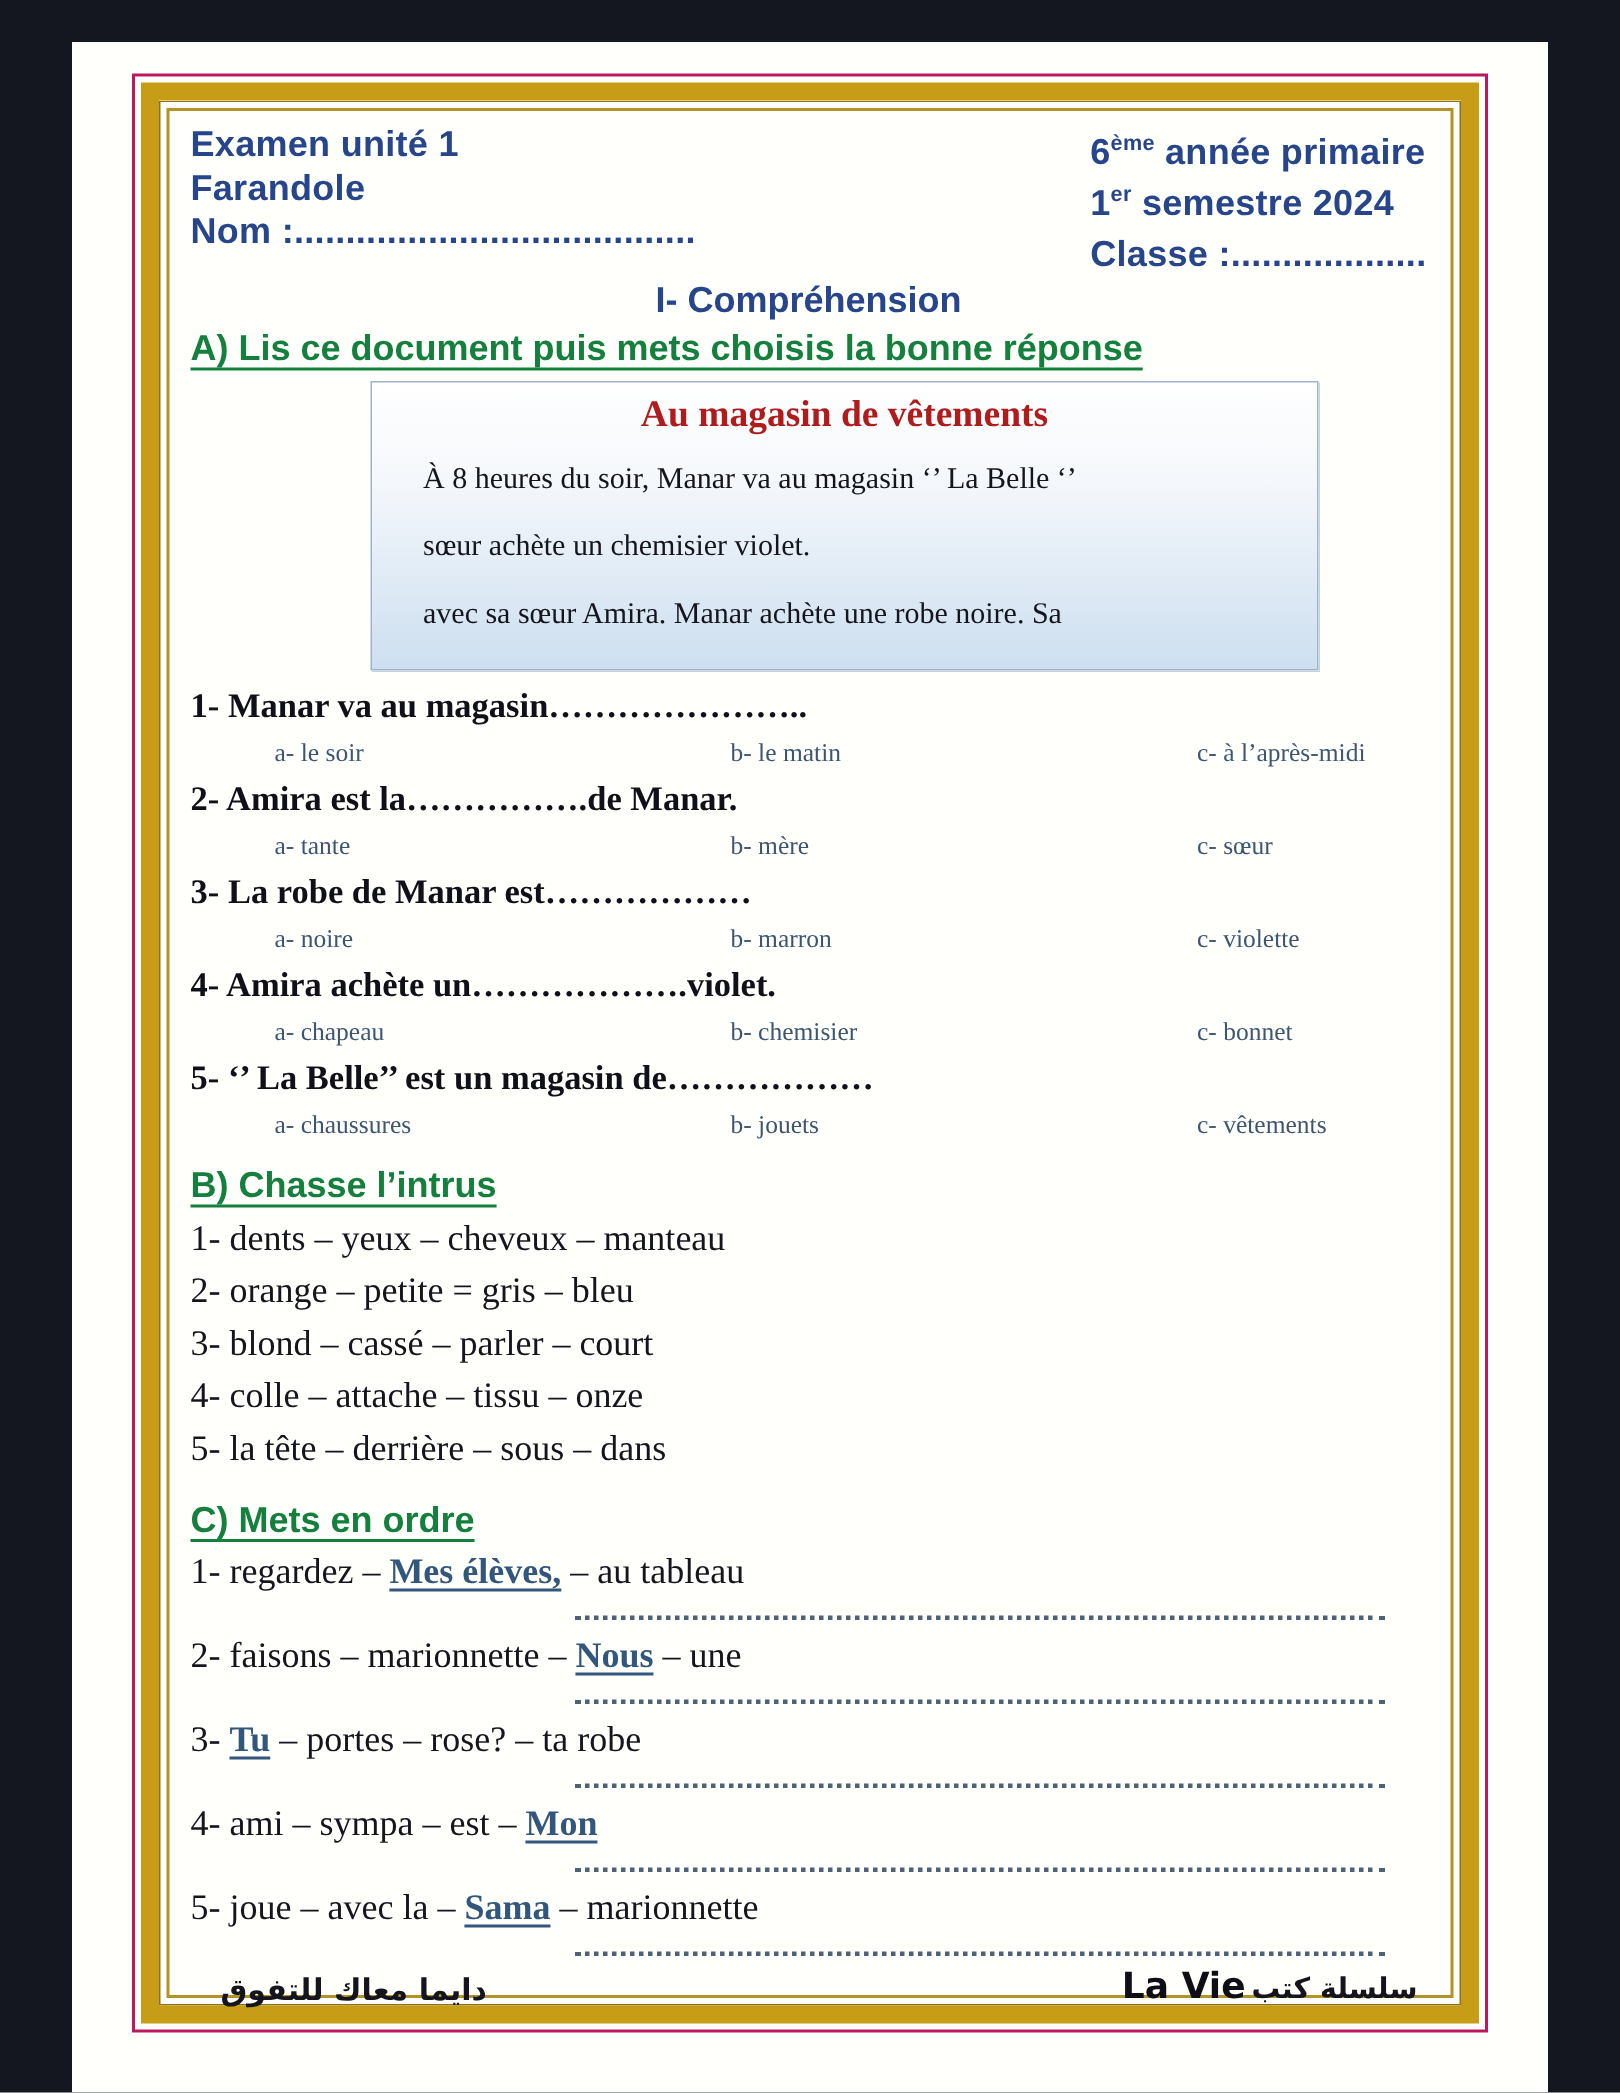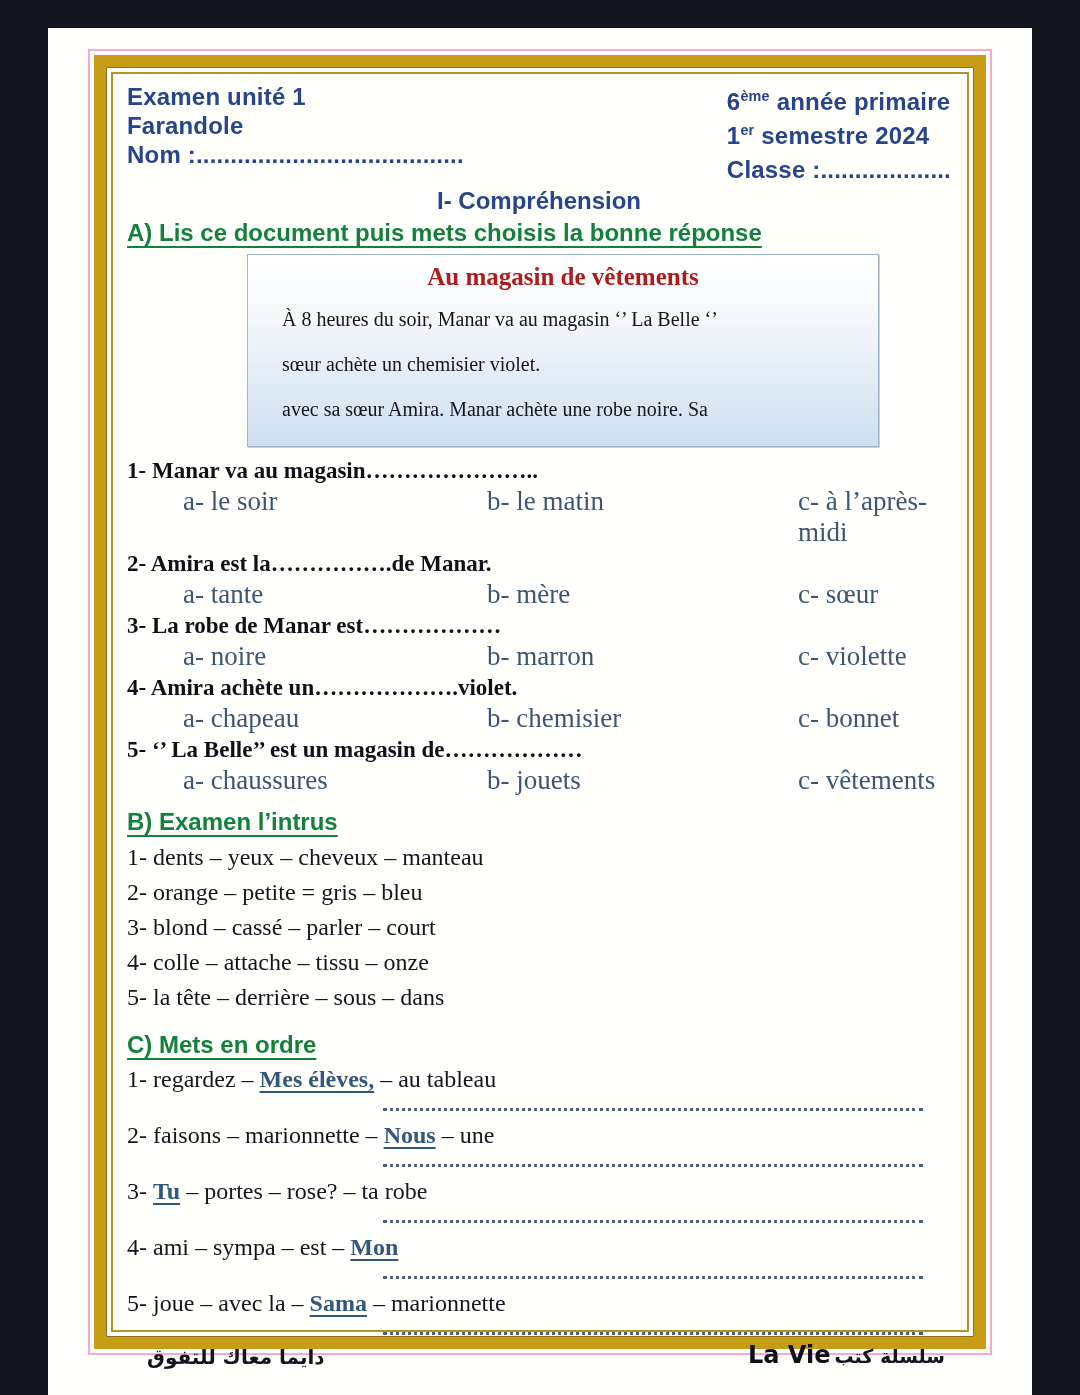--- a/index.html
+++ b/index.html
@@ -10,21 +10,21 @@
     position:relative;
     overflow:hidden;
   }
   .page {
     position:absolute; left:48px; top:28px; width:984px; height:1367px;
     background:#fffffc;
   }
   
   .frame {
     position:absolute; left:40px; right:40px; top:21px; bottom:40px;
-    border:2px solid #f9a8d4;
+    border:2px solid #be185d;
     padding:4px;
   }
   .frame-band {
     height:100%;
     border:12px solid #c79d18;
     box-shadow: inset 0 0 0 1px #8f7119;
     padding:5px;
   }
   .frame-inner {
     height:100%;
@@ -61,21 +61,21 @@
   }
   .passage-title {
     text-align:center; color:#b01c1c; font-weight:bold; font-size:25px;
     margin-bottom:6px;
   }
   .passage-line { font-size:20px; color:#15151d; line-height:45px;margin-left:20px; }
   
   .q-line { font-weight:bold; color:#101018; font-size:23px; line-height:31px; }
   .opt-row {
     display:grid; grid-template-columns:304px 311px 1fr;
-    padding-left:56px; font-size:27px; line-height:31px; color:#3d5570;
+    padding-left:56px; font-size:17px; line-height:31px; color:#3d5570;
   }
   
   .b-heading { margin-top:12px; margin-bottom:4px; display:inline-block; width:fit-content; }
   .b-item { font-size:24px; color:#15151d; line-height:35px; }
   
   .c-heading { margin-top:16px; margin-bottom:2px; display:inline-block; width:fit-content; }
   .c-item { font-size:24px; color:#15151d; line-height:37px; }
   .c-word {
     font-weight:bold; color:#33567d;
     text-decoration:underline; text-underline-offset:4px; text-decoration-thickness:2px;
@@ -156,21 +156,21 @@
           <span>c- bonnet</span>
         </div>
 
         <div class="q-line"><span>5-</span> <span>‘’ La Belle’’ est un magasin de………………</span></div>
         <div class="opt-row">
           <span>a- chaussures</span>
           <span>b- jouets</span>
           <span>c- vêtements</span>
         </div>
 
-        <div class="sec-heading b-heading">B) Examen l’intrus</div>
+        <div class="sec-heading b-heading">B) Chasse l’intrus</div>
         <div class="b-item">1- dents – yeux – cheveux – manteau</div>
         <div class="b-item">2- orange – petite = gris – bleu</div>
         <div class="b-item">3- blond – cassé – parler – court</div>
         <div class="b-item">4- colle – attache – tissu – onze</div>
         <div class="b-item">5- la tête – derrière – sous – dans</div>
 
         <div class="sec-heading c-heading">C) Mets en ordre</div>
 
         <div class="c-item"><span>1-</span><span> regardez – </span><span class="c-word">Mes élèves,</span><span> – au tableau</span></div>
         <div class="dotline"></div>

